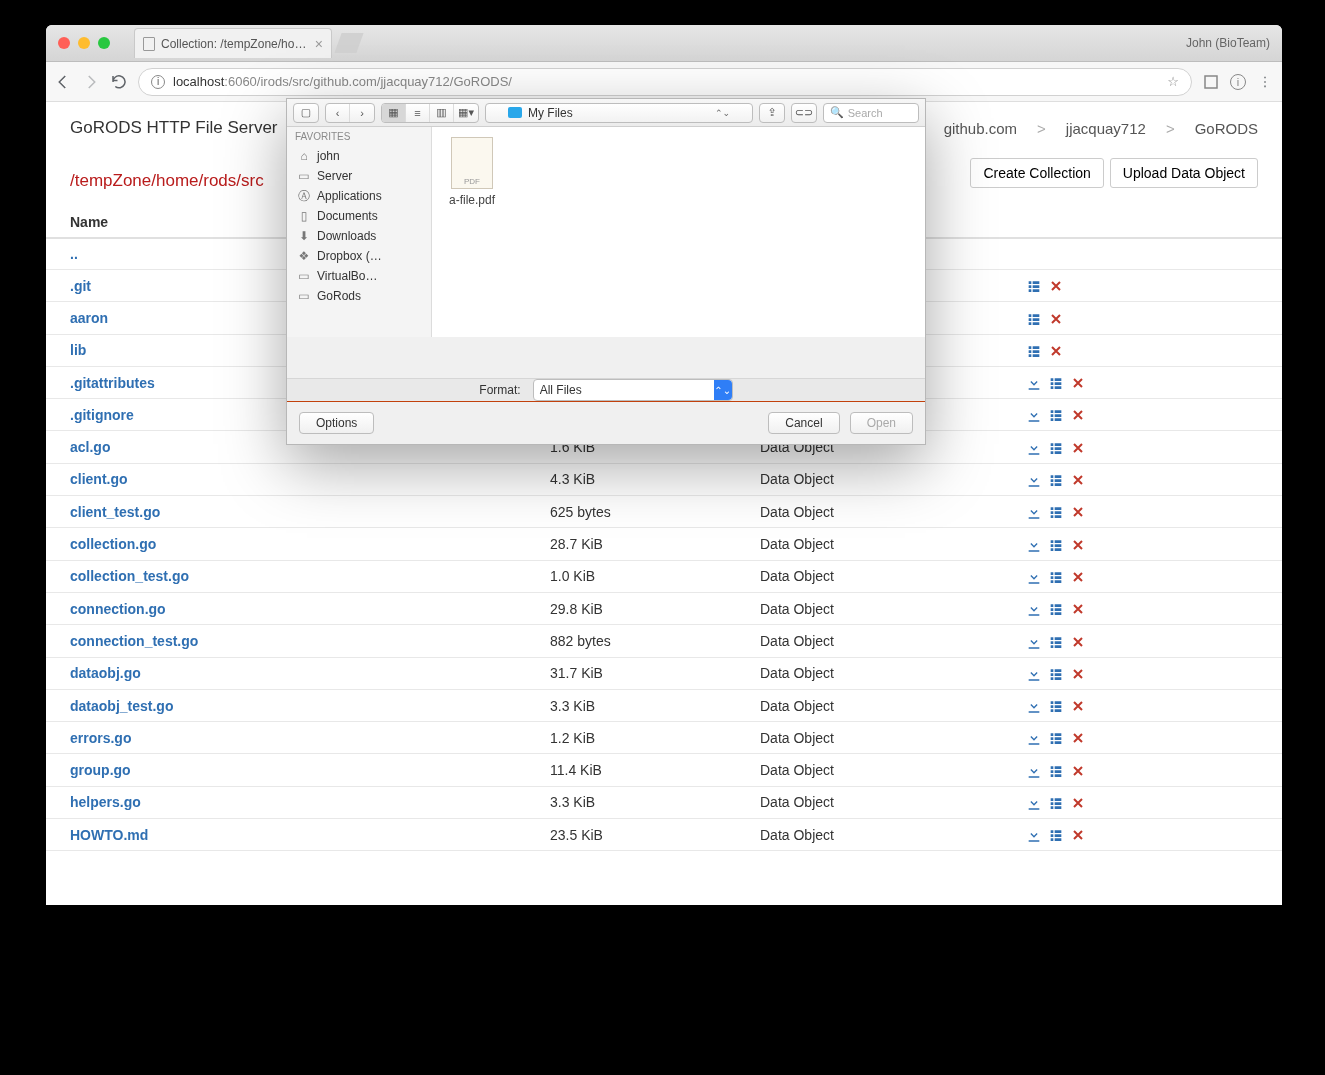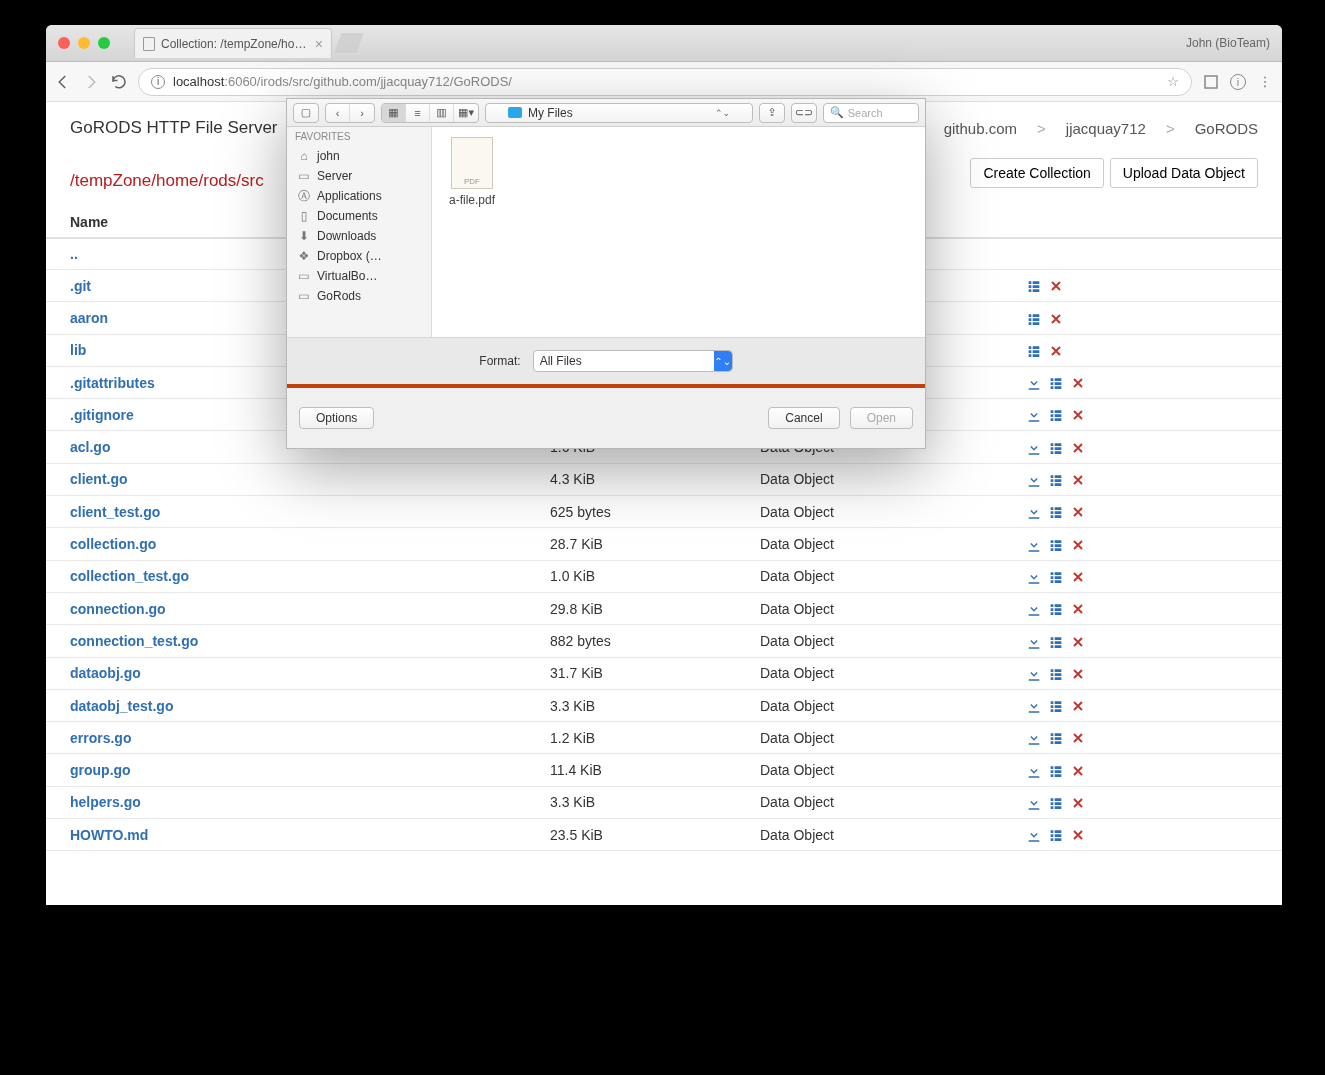--- a/index.html
+++ b/index.html
@@ -50,24 +50,24 @@
 .searchbox { width: 96px; height: 20px; border: 1px solid #bdbdbd; border-radius: 4px; background: #fff; display: flex; align-items: center; padding: 0 6px; font-size: 11px; color: #aaa; gap: 4px; }
 .dlg-body { display: flex; height: 210px; }
 .favs { width: 145px; border-right: 1px solid #dcdcdc; background: #f4f4f4; font-size: 12px; }
 .favs .hdr { font-size: 10px; color: #8a8a8a; text-transform: uppercase; padding: 4px 8px; }
 .favs .item { display: flex; align-items: center; gap: 6px; padding: 3px 10px; color: #333; cursor: default; }
 .favs .item .ficon { width: 14px; height: 14px; display: inline-flex; align-items: center; justify-content: center; color: #777; }
 .filearea { flex: 1; background: #fff; padding: 10px; }
 .file { width: 60px; text-align: center; font-size: 12px; color: #444; }
 .file .thumb { width: 42px; height: 52px; margin: 0 auto 4px; border: 1px solid #d0c8b8; background: #fbf8ef; position: relative; }
 .file .thumb::after { content:"PDF"; position:absolute; bottom:2px; left:0; right:0; font-size:8px; color:#999; }
-.dlg-mid { border-top: 1px solid #d6d6d6; background: #e9e9e9; padding: 12px; display: flex; align-items: center; justify-content: center; gap: 12px; font-size: 12px; color: #333; }
+.dlg-mid { border-top: 1px solid #d6d6d6; background: #e9e9e9; display: flex; align-items: center; justify-content: center; gap: 12px; font-size: 12px; color: #333; margin-top: 41px; }
 .select { height: 22px; width: 200px; border: 1px solid #bdbdbd; border-radius: 4px; background: #fff; display: flex; align-items: center; padding: 0 6px; font-size: 12px; position: relative; }
 .select .chev { position: absolute; right: 0; top: 0; width: 18px; height: 100%; background: #2f7ef6; border-radius: 0 4px 4px 0; color: #fff; display: flex; align-items: center; justify-content: center; font-size: 10px; }
-.dlg-bot { border-top: 4px solid #c2410c; padding: 19px 12px; display: flex; align-items: center; }
+.dlg-bot { border-top: 1px solid #c2410c; padding: 10px 12px; display: flex; align-items: center; }
 .macbtn { height: 22px; padding: 0 16px; border: 1px solid #bdbdbd; border-radius: 4px; background: linear-gradient(#fff,#f0f0f0); font-size: 12px; color: #333; }
 .macbtn.disabled { color: #aaa; }
 </style>
 </head>
 <body>
 
 <div class="browser-window">
 
   <div class="titlebar">
     <div class="traffic-lights">

